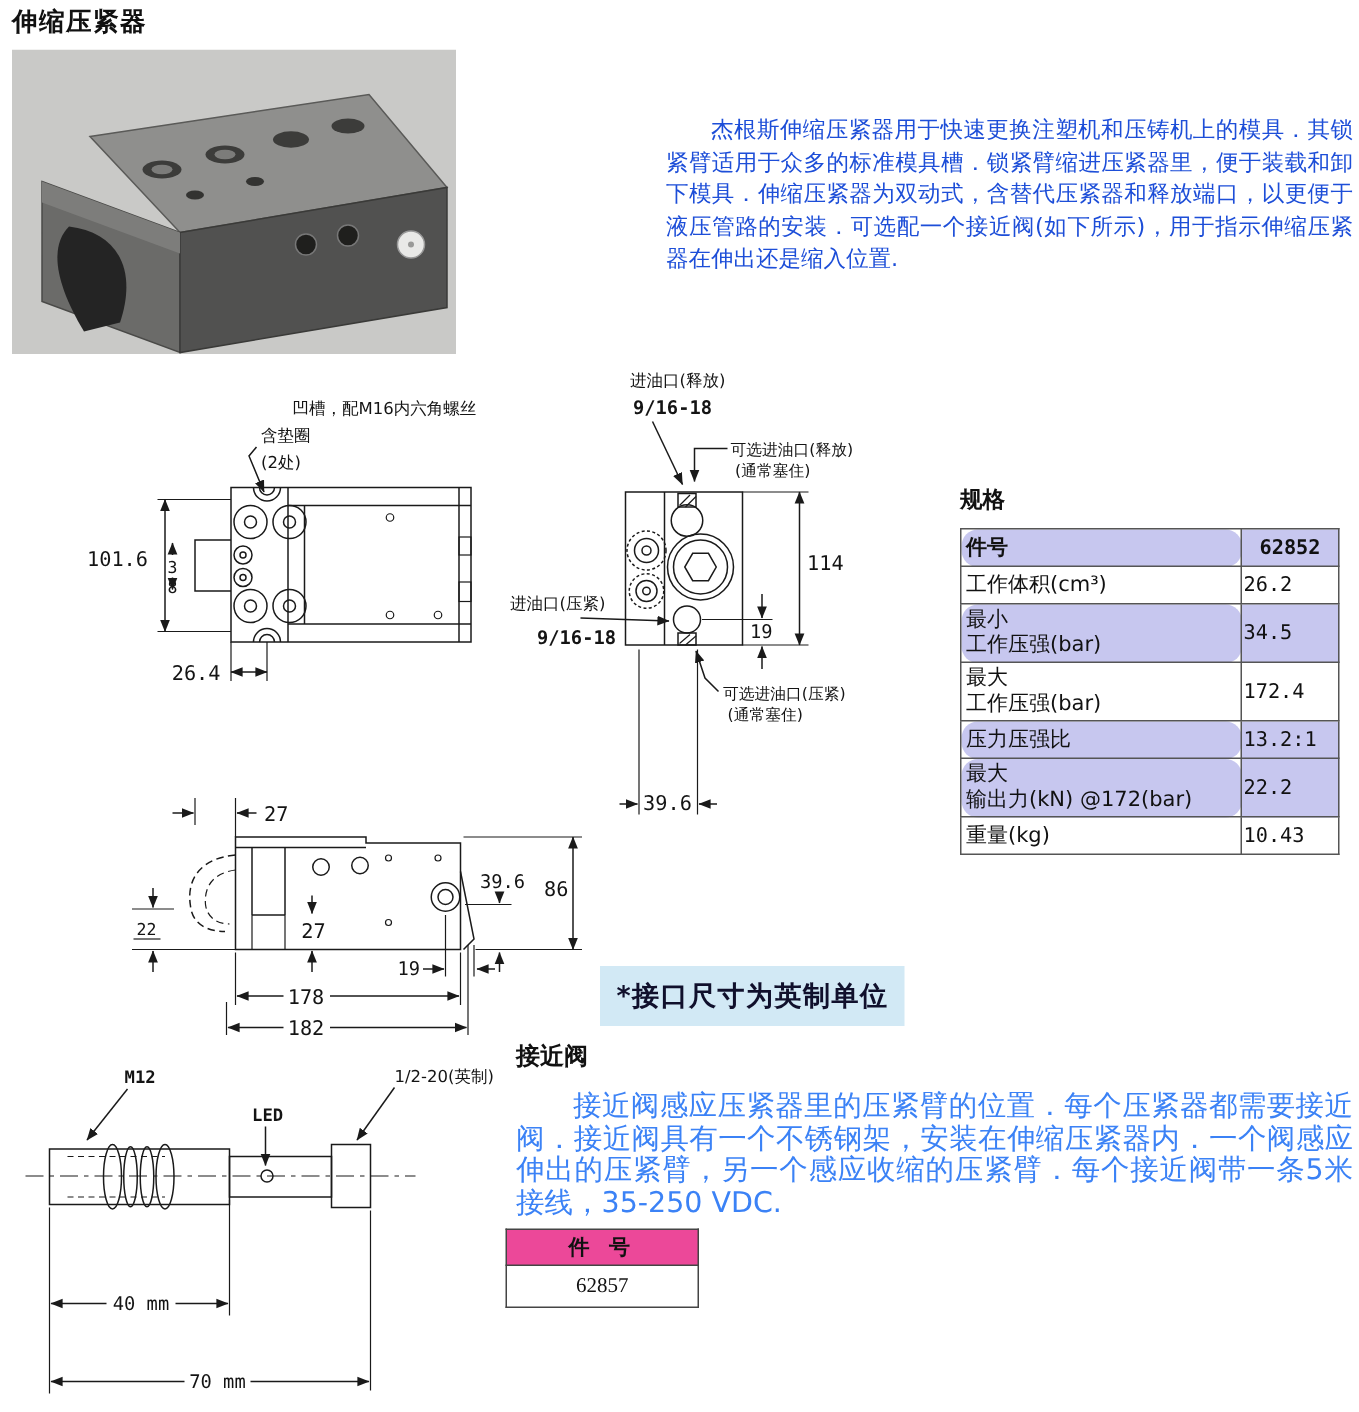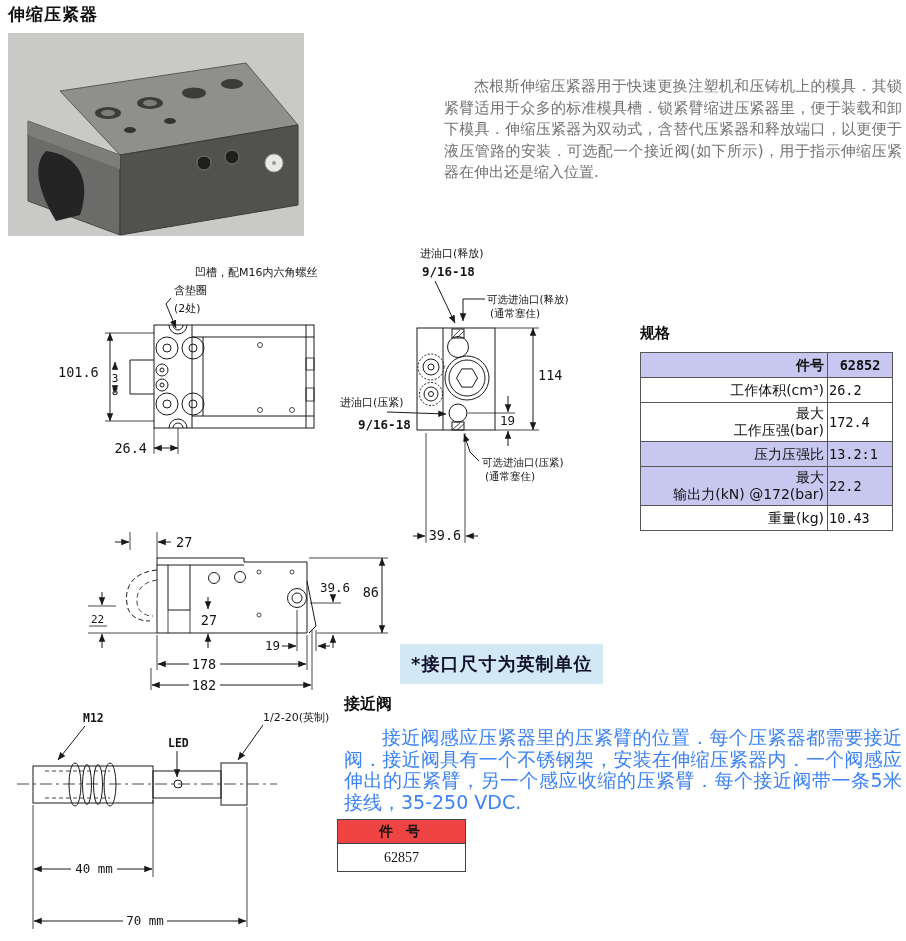--- a/index.html
+++ b/index.html
@@ -1,38 +1,38 @@
 <!DOCTYPE html>
 <html><head>
 <meta charset="utf-8">
 <style>
   html,body{margin:0;padding:0;background:#fff;}
   #canvas{position:relative;width:906px;height:941px;background:#ffffff;overflow:hidden;
           font-family:"DejaVu Sans","Liberation Sans",sans-serif;color:#111;}
   .abs{position:absolute;}
   #page-title{left:8px;top:3px;font-size:17px;font-weight:bold;letter-spacing:1px;}
   #intro{left:444px;top:76px;width:458px;font-size:15px;line-height:21.5px;
-         text-indent:2em;text-align:justify;color:#737373;}
+         text-indent:2em;text-align:justify;color:#1d4ed8;}
   #spec-heading{left:640px;top:324px;font-size:15px;font-weight:bold;}
   table{border-collapse:collapse;}
   #spec-table{left:640px;top:352px;}
   #spec-table td,#spec-table th{border:1px solid #555;font-size:14px;vertical-align:middle;}
-  #spec-table .lbl{width:180px;text-align:right;padding:2px 3px;white-space:pre-line;line-height:17px;}
+  #spec-table .lbl{width:180px;text-align:left;padding:2px 3px;white-space:pre-line;line-height:17px;border-radius:11px;}
   #spec-table .val{width:62px;font-family:"DejaVu Sans Mono","Liberation Mono",monospace;font-size:13.5px;}
   #spec-table tr{height:25px;}
   tr.shade td,tr.shade th{background:#c7c7ef;}
   #spec-table th{font-weight:bold;}
   #note-box{left:400px;top:644px;background:#d2e9f5;color:#10102c;font-size:18px;
             font-weight:bold;padding:8px 11px;letter-spacing:1px;}
   #prox-heading{left:344px;top:694px;font-size:16px;font-weight:bold;}
   #prox-text{left:344px;top:727px;width:558px;font-size:19px;line-height:21.5px;
              text-indent:2em;text-align:justify;color:#3b82f6;}
   #part-table{left:337px;top:819px;}
   #part-table td,#part-table th{border:1px solid #444;width:125px;text-align:center;font-size:14px;}
-  #part-table th{background:#ef4444;height:21px;font-weight:bold;letter-spacing:4px;}
+  #part-table th{background:#ec4899;height:21px;font-weight:bold;letter-spacing:4px;}
   #part-table td{height:25px;font-family:Liberation Serif, serif;}
   svg text{fill:#141414;}
   .cn{font-size:11px;font-family:"DejaVu Sans","Liberation Sans",sans-serif;}
   .dim{font-family:"DejaVu Sans Mono","Liberation Mono",monospace;font-size:12.5px;}
   .dimB{font-family:"DejaVu Sans Mono","Liberation Mono",monospace;font-size:13.5px;}
   .thr{font-family:"DejaVu Sans Mono","Liberation Mono",monospace;font-size:12.5px;font-weight:bold;}
   .vtext{writing-mode:vertical-rl;text-orientation:upright;}
   .ln{stroke:#1a1a1a;stroke-width:1;fill:none;}
   .lnT{stroke:#1a1a1a;stroke-width:0.8;fill:none;}
   .dash{stroke-dasharray:5,3;}
@@ -192,20 +192,25 @@
 
   <table class="abs" id="spec-table">
     <tbody>
         <tr class="shade">
       <th class="lbl">件号</th>
       <th class="val">62852</th>
     </tr>
     <tr>
       <td class="lbl">工作体积(cm³)</td>
       <td class="val">26.2</td>
+    </tr>
+    <tr class="shade">
+      <td class="lbl">最小
+工作压强(bar)</td>
+      <td class="val">34.5</td>
     </tr>
     <tr>
       <td class="lbl">最大
 工作压强(bar)</td>
       <td class="val">172.4</td>
     </tr>
     <tr class="shade">
       <td class="lbl">压力压强比</td>
       <td class="val">13.2:1</td>
     </tr>

